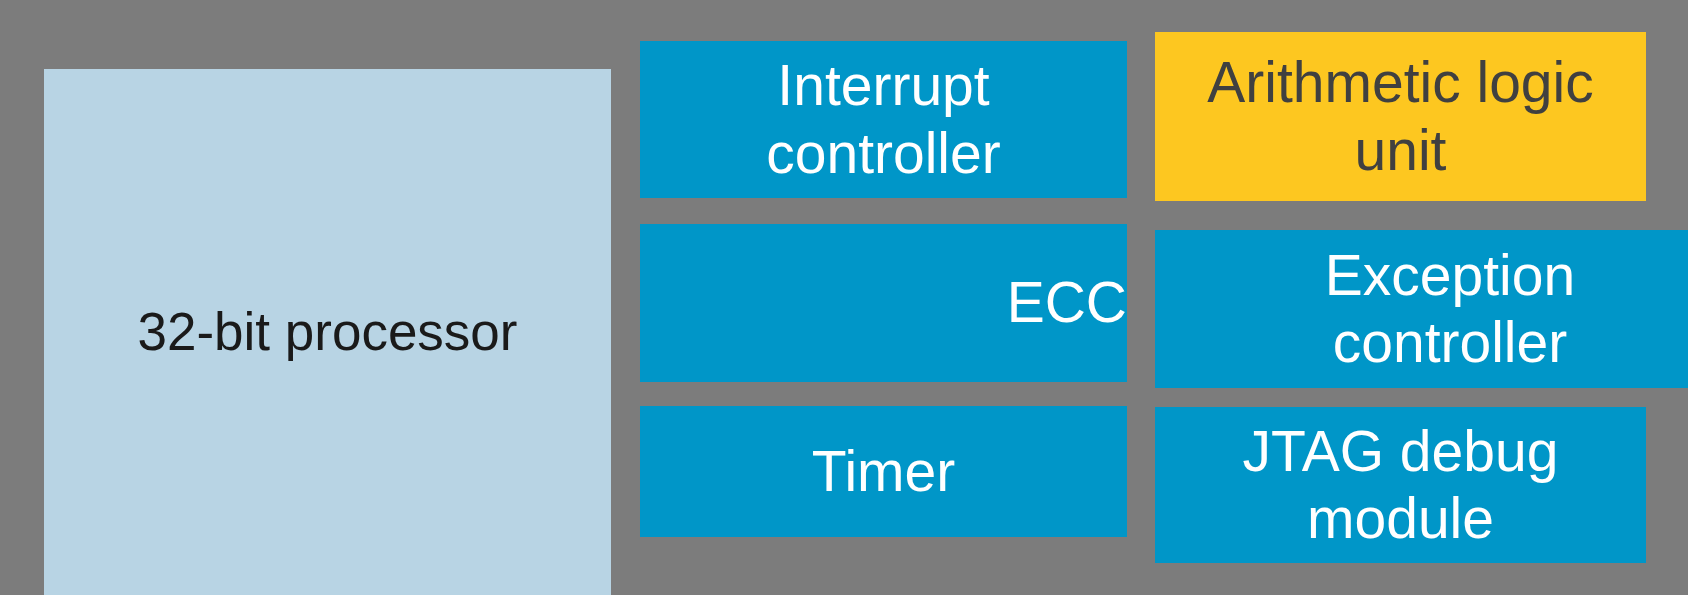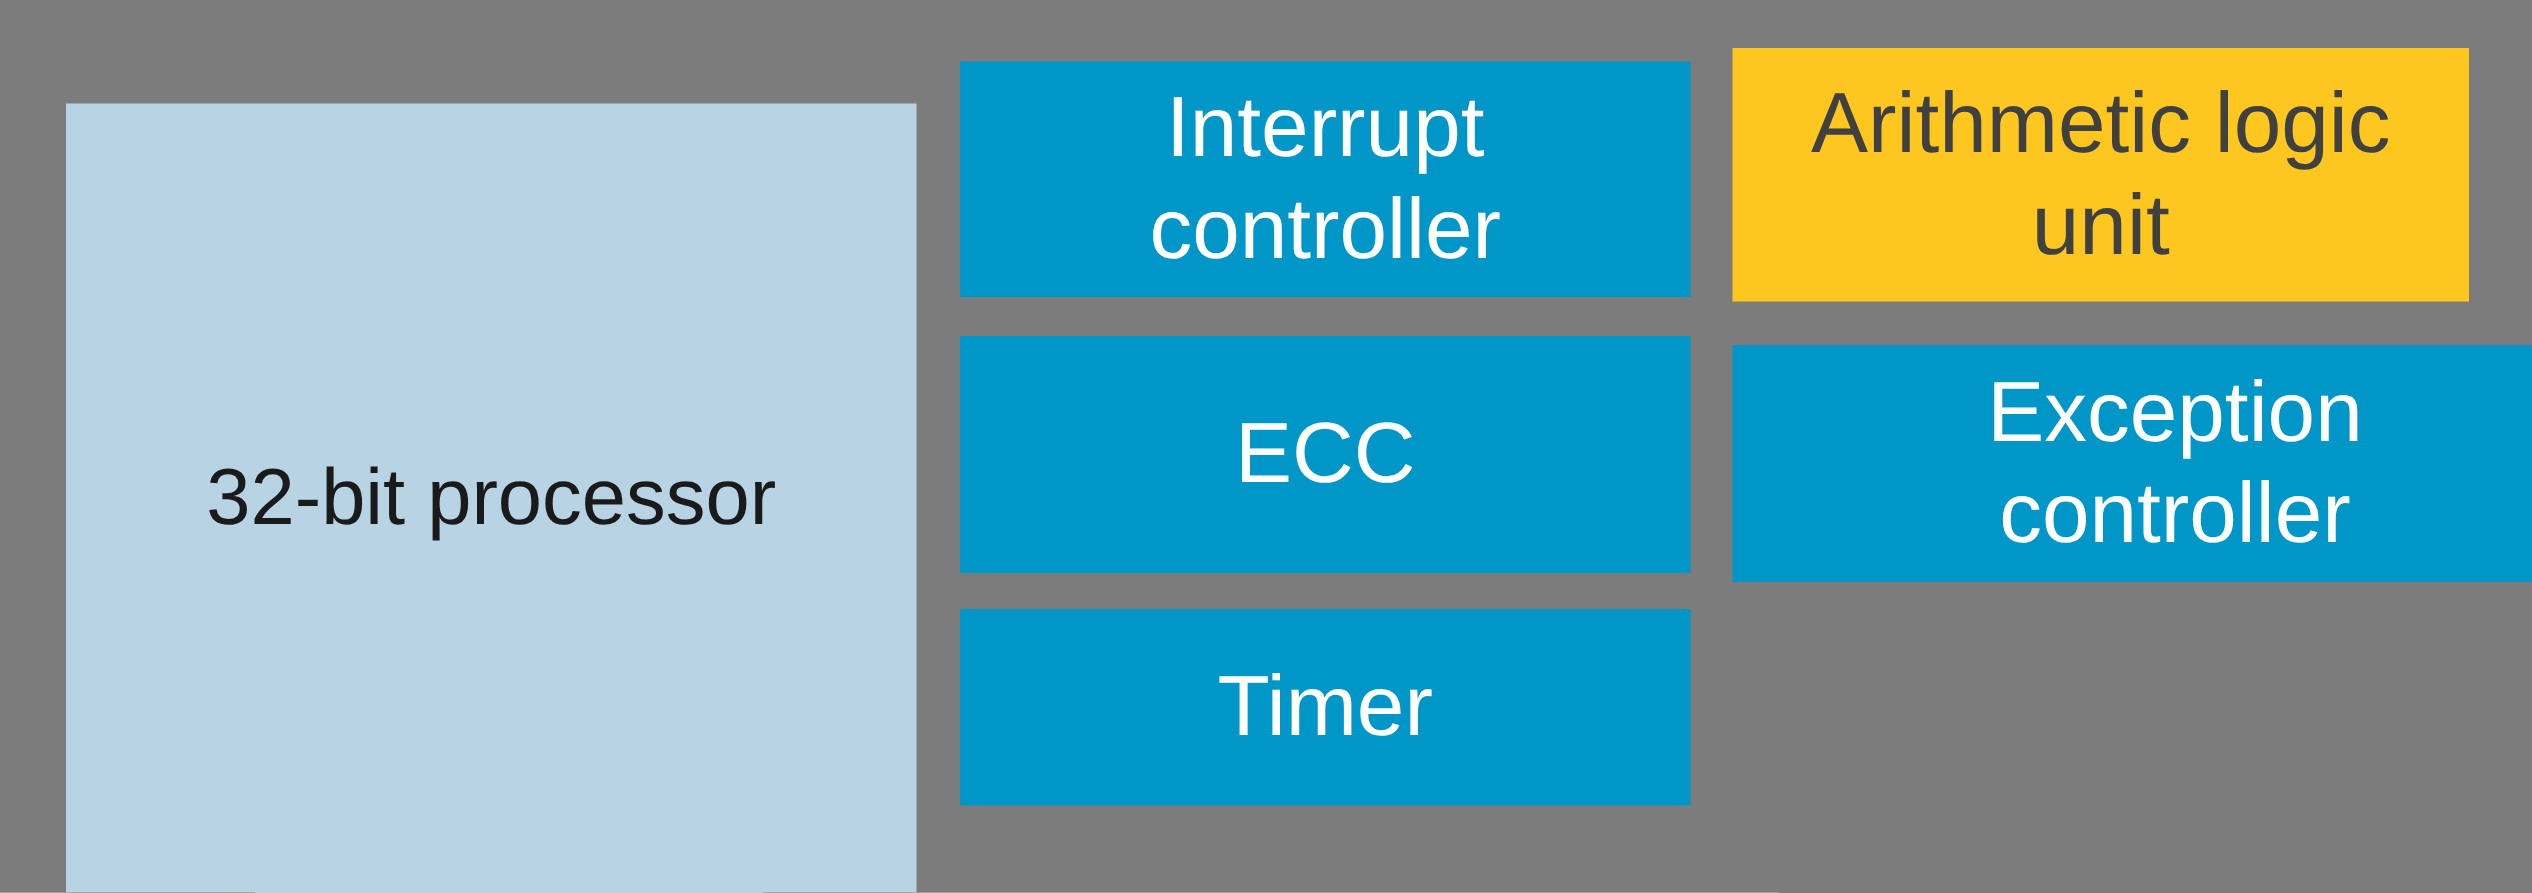--- a/index.html
+++ b/index.html
@@ -38,21 +38,21 @@
   
   .module {
     font-size: 57px;
     color: #ffffff;
   }
   .module.highlight {
     color: #404040;
   }
   #module-interrupt-controller { left: 640px;  top: 41px;  width: 487px; height: 157px; }
   #module-arithmetic-logic-unit{ left: 1155px; top: 32px;  width: 491px; height: 169px; }
-  #module-ecc                  { left: 640px;  top: 224px; width: 487px; height: 158px; }
+  #module-ecc                  { left: 640px;  top: 224px; width: 487px; height: 158px; justify-content: flex-end; }
   #module-exception-controller { left: 1155px; top: 230px; width: 590px; height: 158px; }
   #module-timer                { left: 640px;  top: 406px; width: 487px; height: 131px; }
   #module-jtag-debug-module    { left: 1155px; top: 407px; width: 491px; height: 156px; }
 </style>
 </head>
 <body>
 
 <div id="stage" style="background-color: rgb(124, 124, 124);">
 
   <div class="block" id="processor-block" style="background-color: rgb(184, 212, 228);">
@@ -75,14 +75,18 @@
 
   <div class="block module" id="module-exception-controller" style="background-color: rgb(0, 150, 200);">
     <span class="label">Exception
 controller</span>
   </div>
 
   <div class="block module" id="module-timer" style="background-color: rgb(0, 150, 200);">
     <span class="label">Timer</span>
   </div>
 
+  <div class="block module" id="module-jtag-debug-module" style="background-color: rgb(0, 150, 200);">
+    <span class="label">JTAG debug
+module</span>
+  </div>
 
 </div>
 
 </body></html>

